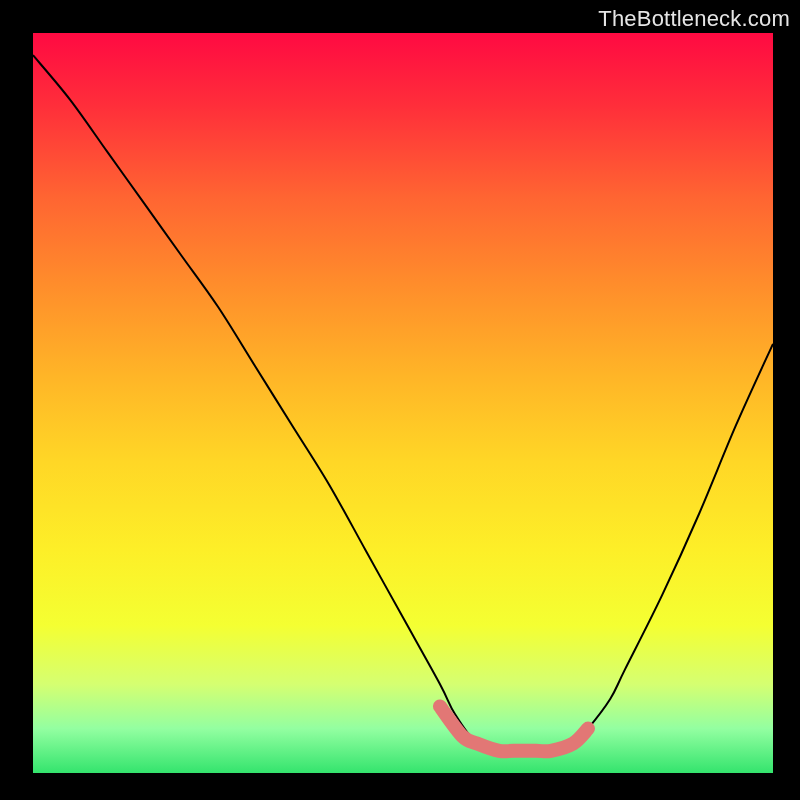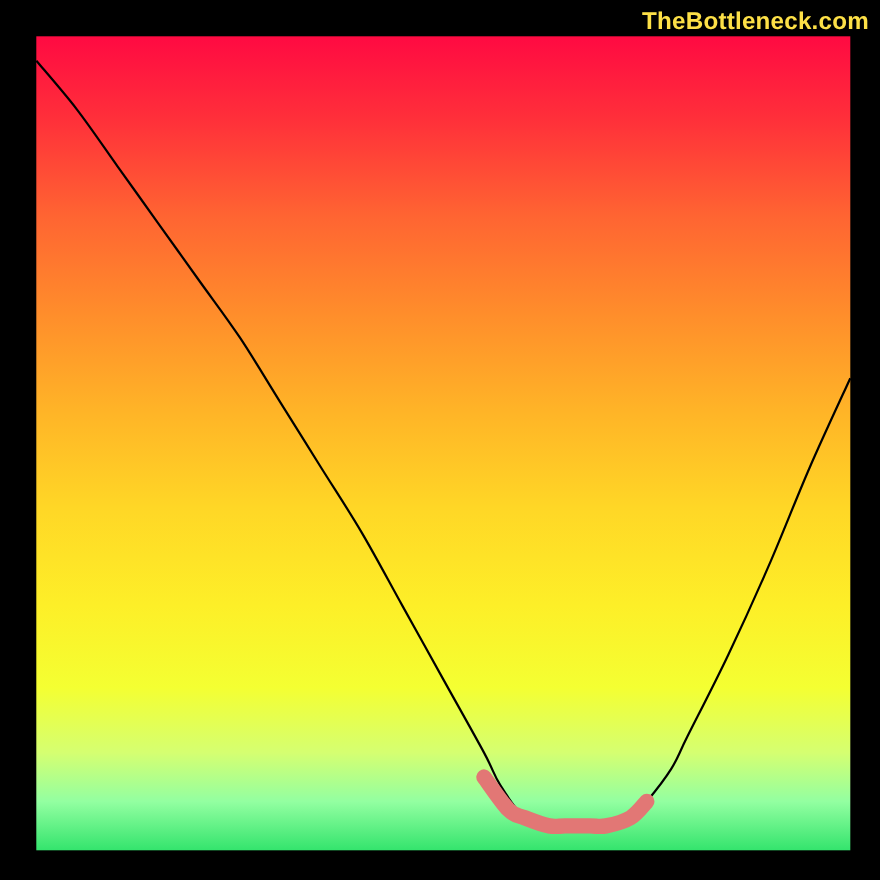--- a/index.html
+++ b/index.html
@@ -35,23 +35,23 @@
       #f4ff32 80%,
       #d5ff71 88%,
       #93ffa1 94%,
       #34e46d 100%
     );
   }
   .watermark {
     position: absolute;
     top: 6px;
     right: 10px;
-    color: #fde047;
+    color: #e5e5e5;
     font-size: 22px;
-    font-weight: 700;
+    font-weight: 400;
     letter-spacing: 0.2px;
     user-select: none;
   }
   svg.curve {
     position: absolute;
     inset: 0;
     width: 100%;
     height: 100%;
     overflow: visible;
   }

